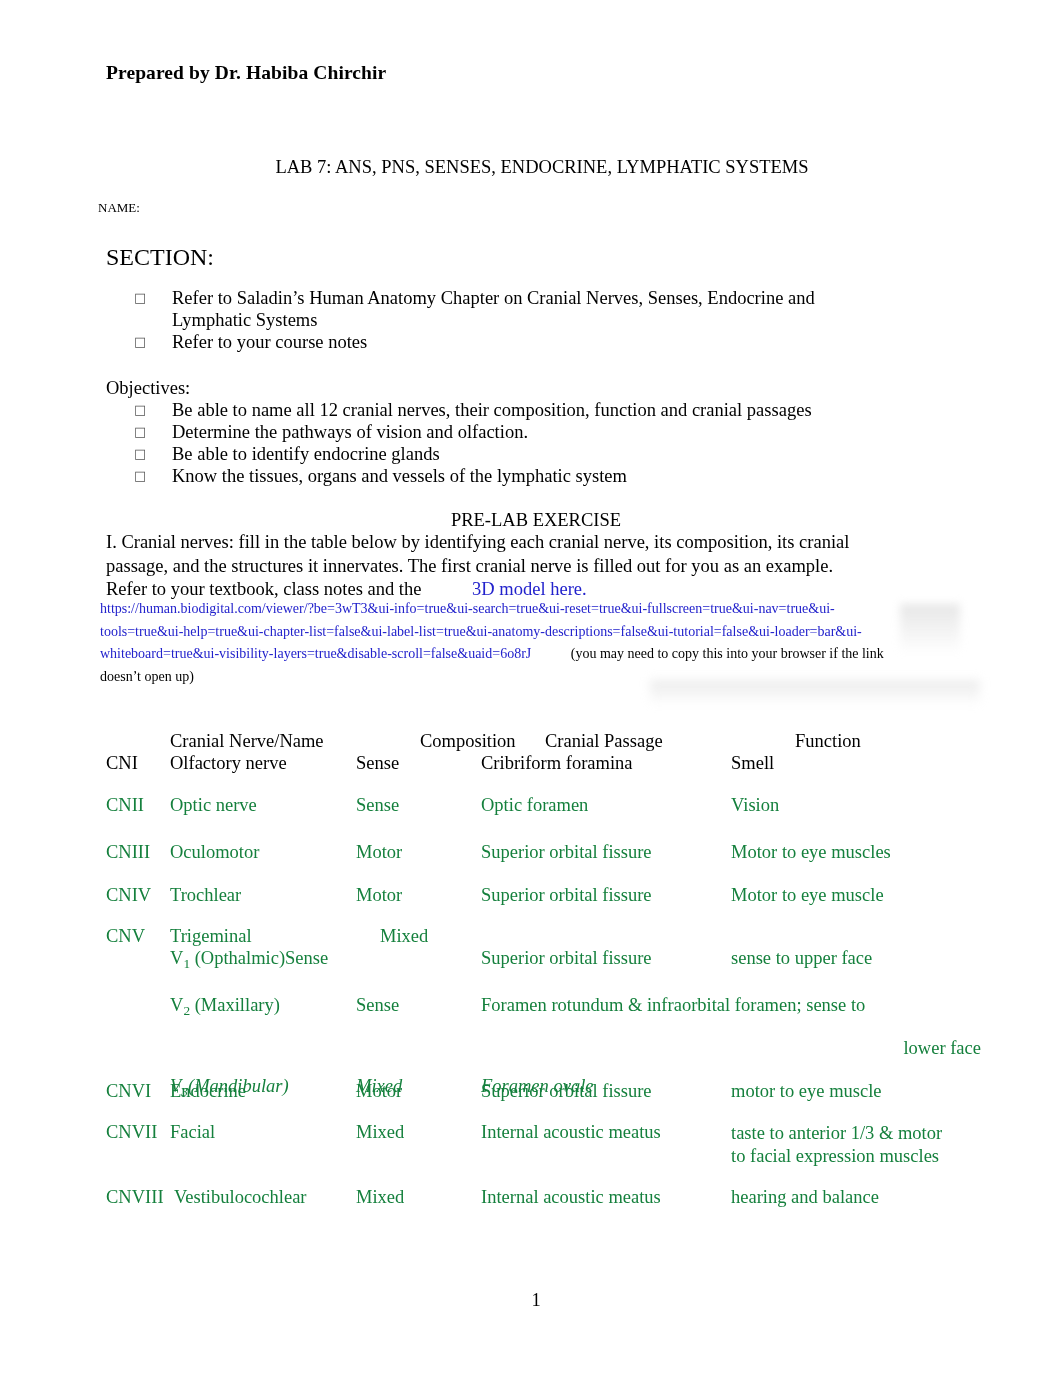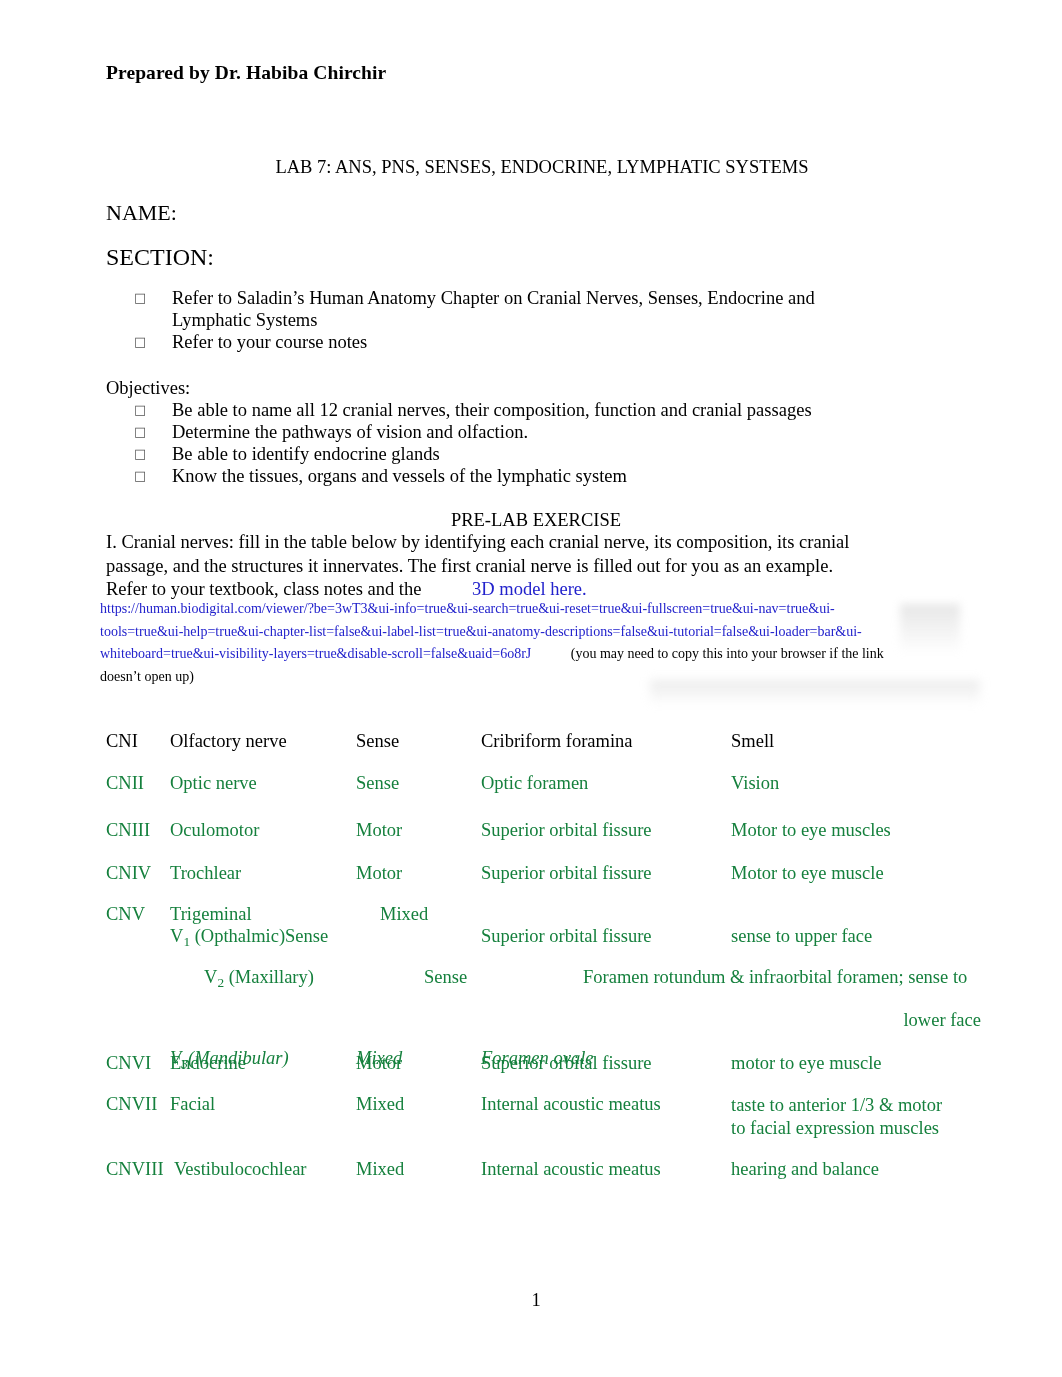--- a/index.html
+++ b/index.html
@@ -34,23 +34,23 @@
     position: absolute;
     left: 0;
     right: 0;
     top: 157px;
     text-align: center;
     font-size: 18.5px;
     padding-left: 22px;
   }
   .name-line {
     position: absolute;
-    left: 106px;
+    left: 98px;
     top: 200px;
-    font-size: 22px;
+    font-size: 13px;
   }
   .section-line {
     position: absolute;
     left: 106px;
     top: 244px;
     font-size: 24px;
   }
   .bullet-block {
     position: absolute;
     left: 106px;
@@ -218,20 +218,27 @@
   <div class="url-block">
     <span>https://human.biodigital.com/viewer/?be=3wT3&amp;ui-info=true&amp;ui-search=true&amp;ui-reset=true&amp;ui-fullscreen=true&amp;ui-nav=true&amp;ui-tools=true&amp;ui-help=true&amp;ui-chapter-list=false&amp;ui-label-list=true&amp;ui-anatomy-descriptions=false&amp;ui-tutorial=false&amp;ui-loader=bar&amp;ui-whiteboard=true&amp;ui-visibility-layers=true&amp;disable-scroll=false&amp;uaid=6o8rJ</span>
     <span style="display:inline-block;width:36px;"></span><span class="url-tail">(you may need to copy this into your browser if the link doesn’t open up)</span>
   </div>
 
   <div class="smudge smudge1"></div>
   <div class="smudge smudge2"></div>
 
   <div class="table">
 
+    <div class="trow hdr-row">
+      <div class="c1"></div>
+      <div class="c2" style="margin-left:-0px; width:250px; flex:0 0 250px;">Cranial Nerve/Name</div>
+      <div class="c3" style="width:125px;flex:0 0 125px;">Composition</div>
+      <div class="c4">Cranial Passage</div>
+      <div class="c5">Function</div>
+    </div>
 
     <div class="trow ex-row">
       <div class="c1">CNI</div>
       <div class="c2">Olfactory nerve</div>
       <div class="c3">Sense</div>
       <div class="c4">Cribriform foramina</div>
       <div class="c5">Smell</div>
     </div>
 
     <div class="trow blue" style="margin-top:21px;">
@@ -267,21 +274,21 @@
     </div>
 
     <div class="trow blue subline" style="margin-top:0px;">
       <div class="c1"></div>
       <div class="c2"><span>V</span><sub>1</sub><span> (Opthalmic)</span><span>Sense</span></div>
       <div class="c3"></div>
       <div class="c4">Superior orbital fissure</div>
       <div class="c5">sense to upper face</div>
     </div>
 
-    <div class="trow blue subline" style="margin-top:13px;gap:34px;">
+    <div class="trow blue subline" style="margin-top:19px;">
       <div class="c1"></div>
       <div class="c2"><span>V</span><sub>2</sub><span> (Maxillary)</span></div>
       <div class="c3">Sense</div>
       <div class="c4" style="width:520px;flex:0 0 520px;white-space:nowrap;">Foramen rotundum &amp; infraorbital foramen; sense to</div>
     </div>
 
     <div class="trow blue subline" style="margin-top:16px;">
       <div class="c1"></div>
       <div class="c2"></div>
       <div class="c3"></div>

